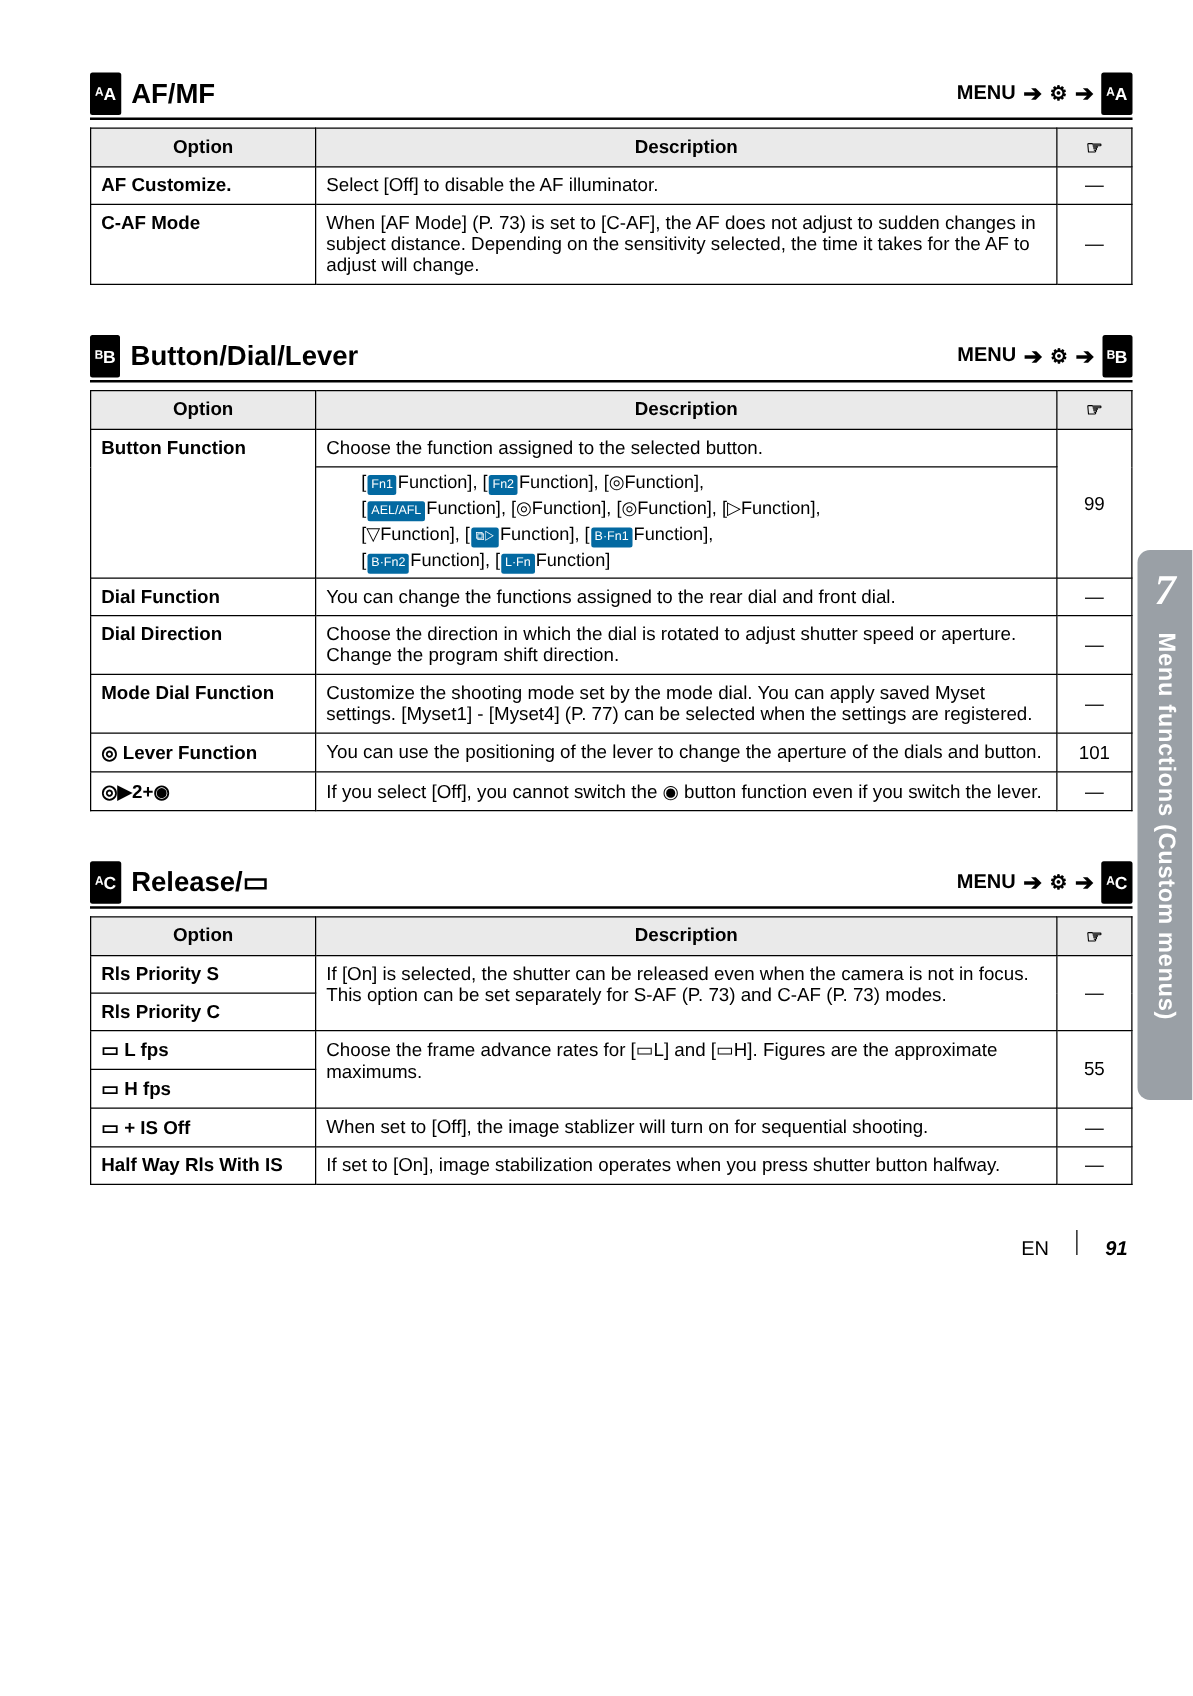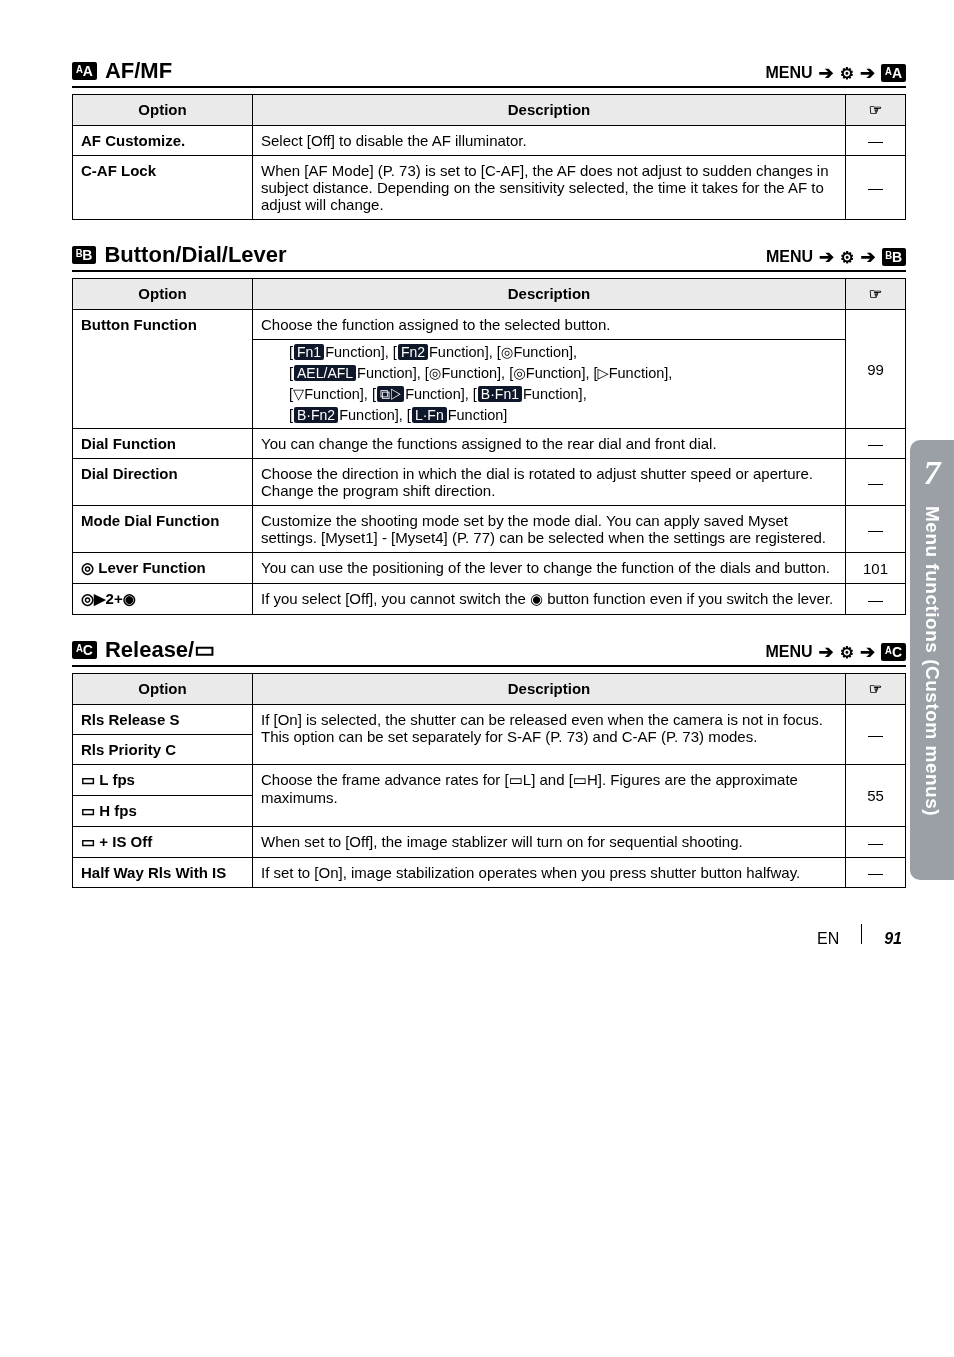--- a/index.html
+++ b/index.html
@@ -1,38 +1,38 @@
 <!DOCTYPE html>
 <html><head>
 <meta charset="utf-8">
 <style>
   * { margin:0; padding:0; box-sizing:border-box; }
   body { font-family: Arial, Helvetica, sans-serif; background:#fff; color:#000; width:954px; position:relative; }
   .page { padding:58px 48px 48px 72px; position:relative; }
 
-  .sec-head { display:flex; justify-content:space-between; align-items:flex-end; border-bottom:2px solid #000; padding-bottom:2px; margin-top:22px; }
+  .sec-head { display:flex; justify-content:space-between; align-items:flex-end; border-bottom:2px solid #000; padding-bottom:2px; margin-top:40px; }
   .sec-head.first { margin-top:0; }
   .sec-title { display:flex; align-items:center; gap:8px; font-size:22px; font-weight:bold; }
-  .sec-badge { display:inline-flex; align-items:center; justify-content:center; background:#000; color:#fff; font-size:14px; height:18px; padding:0 4px; border-radius:2px; min-width:22px; }
+  .sec-badge { display:inline-flex; align-items:center; justify-content:center; background:#000; color:#fff; font-size:14px; height:34px; padding:0 4px; border-radius:2px; min-width:22px; }
   .sec-menu { display:flex; align-items:center; gap:6px; font-size:16px; font-weight:bold; }
   .arrow { font-size:18px; font-weight:bold; }
   .gear { font-size:16px; }
 
   table { border-collapse:collapse; width:100%; margin-top:6px; font-size:15px;border-radius:16px; }
   th, td { border:1.5px solid #000; padding:6px 8px; vertical-align:top; }
   th { background:#eaeaea; text-align:center; font-weight:bold; }
   th.opt { width:180px; }
   th.ref { width:60px; }
   td.opt { font-weight:bold; }
   td.ref { text-align:center; vertical-align:middle; }
   td.desc { }
 
   .nested { padding-left:36px; padding-top:2px; padding-bottom:2px; }
   .nesttxt { font-size:14.5px; line-height:1.45; }
-  .ibadge { display:inline-flex; align-items:center; justify-content:center; background:#0f172a; color:#fff; font-size:14px; height:16px; padding:0 3px; border-radius:2px; min-width:22px; margin:0 1px; }
+  .ibadge { display:inline-flex; align-items:center; justify-content:center; background:#0369a1; color:#fff; font-size:10px; height:16px; padding:0 3px; border-radius:2px; min-width:22px; margin:0 1px; }
 
   .sidetab { position:absolute; right:0; top:440px; width:44px; height:440px; background:#9aa0a6; border-top-left-radius:10px; border-bottom-left-radius:10px; display:flex; flex-direction:column; align-items:center; padding-top:14px; }
   .tabnum { color:#fff; font-weight:bold; font-style:italic; font-size:34px; font-family:Georgia,serif; }
   .tabtext { color:#fff; font-weight:bold; font-size:19px; writing-mode:vertical-rl; text-orientation:mixed; margin-top:14px; letter-spacing:0.5px; }
 
   .footer { position:relative; margin-top:36px; display:flex; justify-content:flex-end; align-items:baseline; gap:22px; padding-right:4px; }
   .lang { font-size:16px; }
   .pgnum { font-size:16px; font-weight:bold; font-style:italic; }
   .footer .sep { width:1px; height:20px; background:#000; }
 
@@ -67,21 +67,21 @@
       <th class="opt">Option</th>
       <th>Description</th>
       <th class="ref glyph">☞</th>
     </tr>
     <tr>
       <td class="opt">AF Customize.</td>
       <td class="desc">Select [Off] to disable the AF illuminator.</td>
       <td class="ref">—</td>
     </tr>
     <tr>
-      <td class="opt">C-AF Lock</td>
+      <td class="opt">C-AF Mode</td>
       <td class="desc">When [AF Mode] (P. 73) is set to [C-AF], the AF does not adjust to sudden changes in subject distance. Depending on the sensitivity selected, the time it takes for the AF to adjust will change.</td>
       <td class="ref">—</td>
     </tr>
   </tbody>
     </table>
 
   <div class="sec-head">
     <div class="sec-title">
       <span class="sec-badge">ᴮB</span>
       <span>Button/Dial/Lever</span>
@@ -126,21 +126,21 @@
       <td class="desc">Choose the direction in which the dial is rotated to adjust shutter speed or aperture. Change the program shift direction.</td>
       <td class="ref">—</td>
     </tr>
     <tr>
       <td class="opt">Mode Dial Function</td>
       <td class="desc">Customize the shooting mode set by the mode dial. You can apply saved Myset settings. [Myset1] - [Myset4] (P. 77) can be selected when the settings are registered.</td>
       <td class="ref">—</td>
     </tr>
     <tr>
       <td class="opt">◎ Lever Function</td>
-      <td class="desc">You can use the positioning of the lever to change the function of the dials and button.</td>
+      <td class="desc">You can use the positioning of the lever to change the aperture of the dials and button.</td>
       <td class="ref">101</td>
     </tr>
     <tr>
       <td class="opt">◎▶2+◉</td>
       <td class="desc">If you select [Off], you cannot switch the ◉ button function even if you switch the lever.</td>
       <td class="ref">—</td>
     </tr>
   </tbody>
     </table>
 
@@ -158,21 +158,21 @@
     </div>
   </div>
   <table>
     <tbody>
         <tr>
       <th class="opt">Option</th>
       <th>Description</th>
       <th class="ref glyph">☞</th>
     </tr>
     <tr>
-      <td class="opt">Rls Release S</td>
+      <td class="opt">Rls Priority S</td>
       <td class="desc" rowspan="2">If [On] is selected, the shutter can be released even when the camera is not in focus. This option can be set separately for S-AF (P. 73) and C-AF (P. 73) modes.</td>
       <td class="ref" rowspan="2">—</td>
     </tr>
     <tr>
       <td class="opt">Rls Priority C</td>
     </tr>
     <tr>
       <td class="opt">▭ L fps</td>
       <td class="desc" rowspan="2">Choose the frame advance rates for [▭L] and [▭H]. Figures are the approximate maximums.</td>
       <td class="ref" rowspan="2">55</td>

